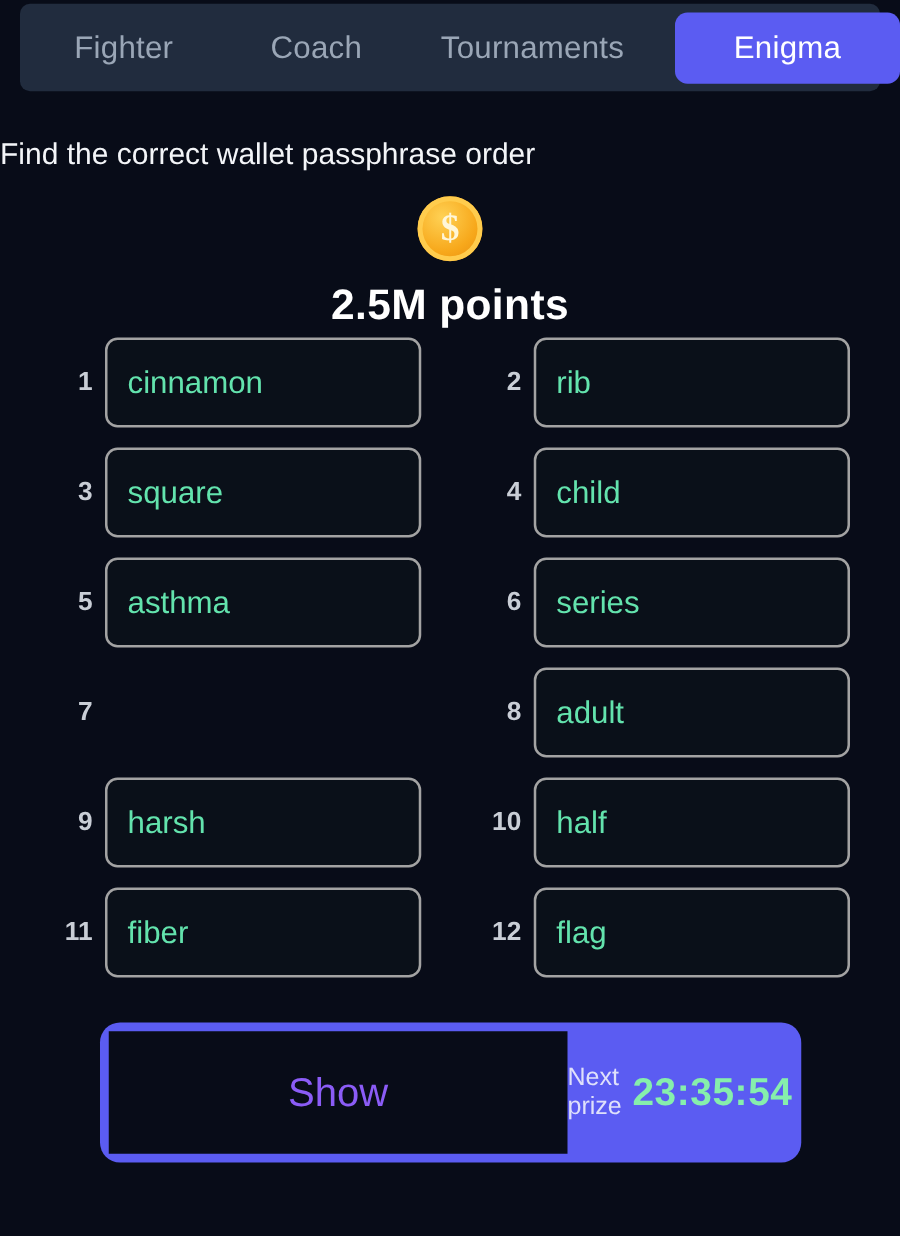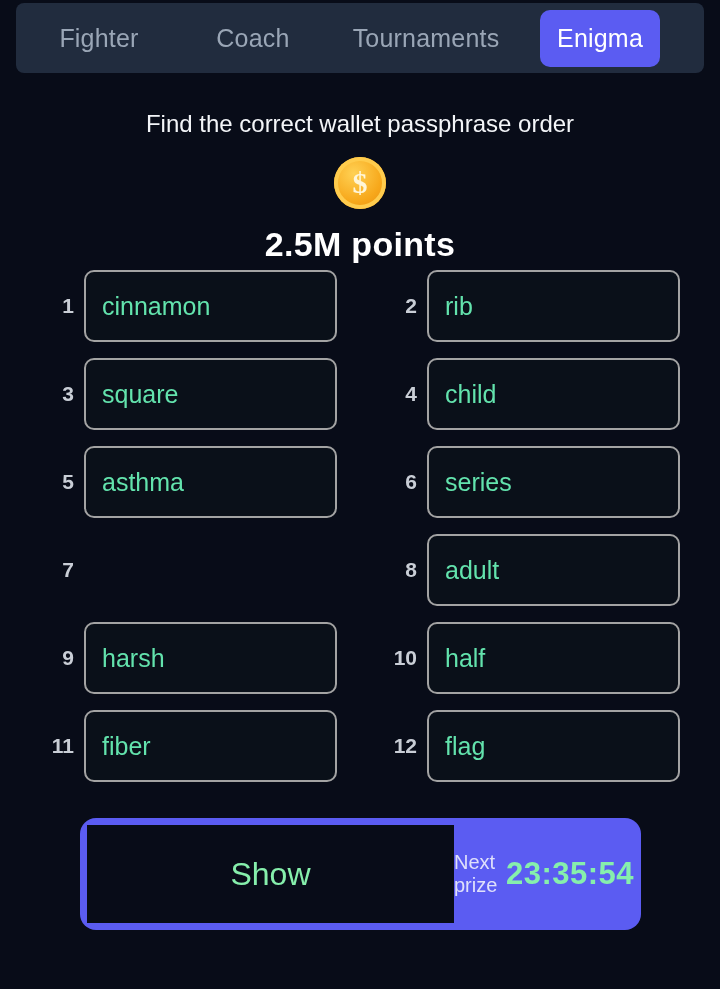--- a/index.html
+++ b/index.html
@@ -37,33 +37,33 @@
     padding: 14px 0;
     text-align: center;
     border-radius: 10px;
     cursor: pointer;
     user-select: none;
   }
   .nav-tab.t0 { width: 158px; }
   .nav-tab.t1 { width: 150px; }
   .nav-tab.t2 { width: 196px; }
   .nav-tab.t3 {
-    width: 120px;
+    width: 180px;
     background: #5b5cf2;
     color: #ffffff;
     margin-left: 16px;
   }
 
   
   .subtitle {
     position: absolute;
     top: 110px;
     left: 0;
     width: 720px;
-    text-align: center;
+    text-align: left;
     color: #f3f5f8;
     font-size: 24px;
   }
   .points-row {
     position: absolute;
     top: 157px;
     left: 0;
     width: 720px;
     display: flex;
     align-items: center;
@@ -159,21 +159,21 @@
   }
   .show-panel {
     flex: 0 0 367px;
     background: #080c18;
     display: flex;
     align-items: center;
     justify-content: center;
     cursor: pointer;
   }
   .show-label {
-    color: #86efac;
+    color: #8b5cf6;
     font-size: 32px;
   }
   .prize-panel {
     flex: 1 1 auto;
     display: flex;
     flex-direction: row;
     align-items: center;
     justify-content: space-between;
     gap: 2px;
     cursor: default;

